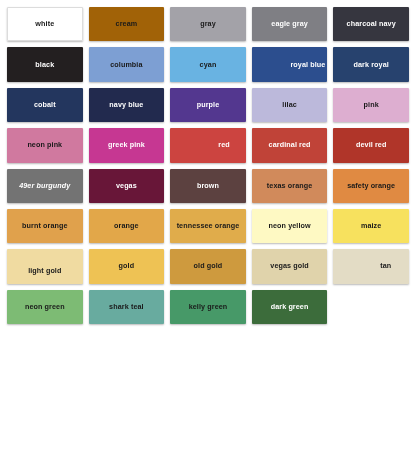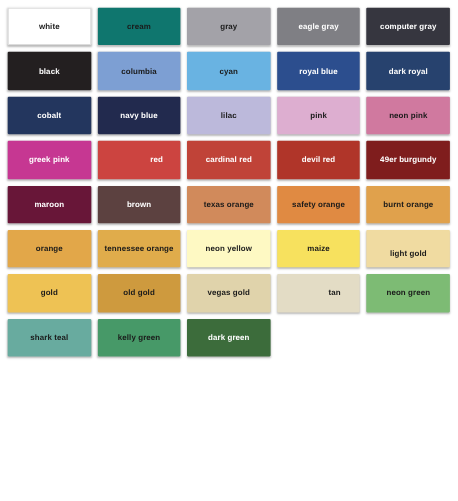--- a/index.html
+++ b/index.html
@@ -66,52 +66,55 @@
   }
 </style>
 </head>
 <body>
 
 <div id="chart-root">
   <div class="swatch-grid">
       <div class="swatch has-border" style="background: rgb(255, 255, 255);">
         <span class="swatch-label" style="color: rgb(26, 26, 26);">white</span>
       </div>
-      <div class="swatch" style="background: #0f766e;">
+      <div class="swatch" style="background: #a16207;">
         <span class="swatch-label" style="color: rgb(26, 26, 26);">cream</span>
       </div>
       <div class="swatch" style="background: rgb(163, 162, 168);">
         <span class="swatch-label" style="color: rgb(26, 26, 26);">gray</span>
       </div>
       <div class="swatch" style="background: rgb(127, 127, 132);">
         <span class="swatch-label" style="color: rgb(255, 255, 255);">eagle gray</span>
       </div>
       <div class="swatch" style="background: rgb(54, 54, 63);">
-        <span class="swatch-label" style="color: rgb(255, 255, 255);">computer gray</span>
+        <span class="swatch-label" style="color: rgb(255, 255, 255);">charcoal navy</span>
       </div>
       <div class="swatch" style="background: rgb(35, 31, 32);">
         <span class="swatch-label" style="color: rgb(255, 255, 255);">black</span>
       </div>
       <div class="swatch" style="background: rgb(125, 159, 211);">
         <span class="swatch-label" style="color: rgb(26, 26, 26);">columbia</span>
       </div>
       <div class="swatch" style="background: rgb(105, 179, 226);">
         <span class="swatch-label" style="color: rgb(26, 26, 26);">cyan</span>
       </div>
-      <div class="swatch" style="background: rgb(44, 78, 142);">
+      <div class="swatch" style="background: rgb(44, 78, 142); justify-content: flex-end;">
         <span class="swatch-label" style="color: rgb(255, 255, 255);">royal blue</span>
       </div>
       <div class="swatch" style="background: rgb(39, 66, 110);">
         <span class="swatch-label" style="color: rgb(255, 255, 255);">dark royal</span>
       </div>
       <div class="swatch" style="background: rgb(35, 54, 94);">
         <span class="swatch-label" style="color: rgb(255, 255, 255);">cobalt</span>
       </div>
       <div class="swatch" style="background: rgb(34, 42, 78);">
         <span class="swatch-label" style="color: rgb(255, 255, 255);">navy blue</span>
+      </div>
+      <div class="swatch" style="background: rgb(83, 55, 143);">
+        <span class="swatch-label" style="color: rgb(255, 255, 255);">purple</span>
       </div>
       <div class="swatch" style="background: rgb(188, 185, 219);">
         <span class="swatch-label" style="color: rgb(26, 26, 26);">lilac</span>
       </div>
       <div class="swatch" style="background: rgb(221, 174, 208);">
         <span class="swatch-label" style="color: rgb(26, 26, 26);">pink</span>
       </div>
       <div class="swatch" style="background: rgb(208, 121, 159);">
         <span class="swatch-label" style="color: rgb(26, 26, 26);">neon pink</span>
       </div>
@@ -120,25 +123,25 @@
       </div>
       <div class="swatch" style="background: rgb(204, 68, 64); padding-left: 32px;">
         <span class="swatch-label" style="color: rgb(255, 255, 255);">red</span>
       </div>
       <div class="swatch" style="background: rgb(192, 67, 56);">
         <span class="swatch-label" style="color: rgb(255, 255, 255);">cardinal red</span>
       </div>
       <div class="swatch" style="background: rgb(176, 53, 41);">
         <span class="swatch-label" style="color: rgb(255, 255, 255);">devil red</span>
       </div>
-      <div class="swatch" style="background: #7f1d1d;">
+      <div class="swatch" style="background: #737373; font-style: italic;">
         <span class="swatch-label" style="color: rgb(255, 255, 255);">49er burgundy</span>
       </div>
       <div class="swatch" style="background: rgb(104, 22, 56);">
-        <span class="swatch-label" style="color: rgb(255, 255, 255);">maroon</span>
+        <span class="swatch-label" style="color: rgb(255, 255, 255);">vegas</span>
       </div>
       <div class="swatch" style="background: rgb(92, 65, 64);">
         <span class="swatch-label" style="color: rgb(255, 255, 255);">brown</span>
       </div>
       <div class="swatch" style="background: rgb(209, 138, 91);">
         <span class="swatch-label" style="color: rgb(26, 26, 26);">texas orange</span>
       </div>
       <div class="swatch" style="background: rgb(224, 138, 66);">
         <span class="swatch-label" style="color: rgb(26, 26, 26);">safety orange</span>
       </div>

